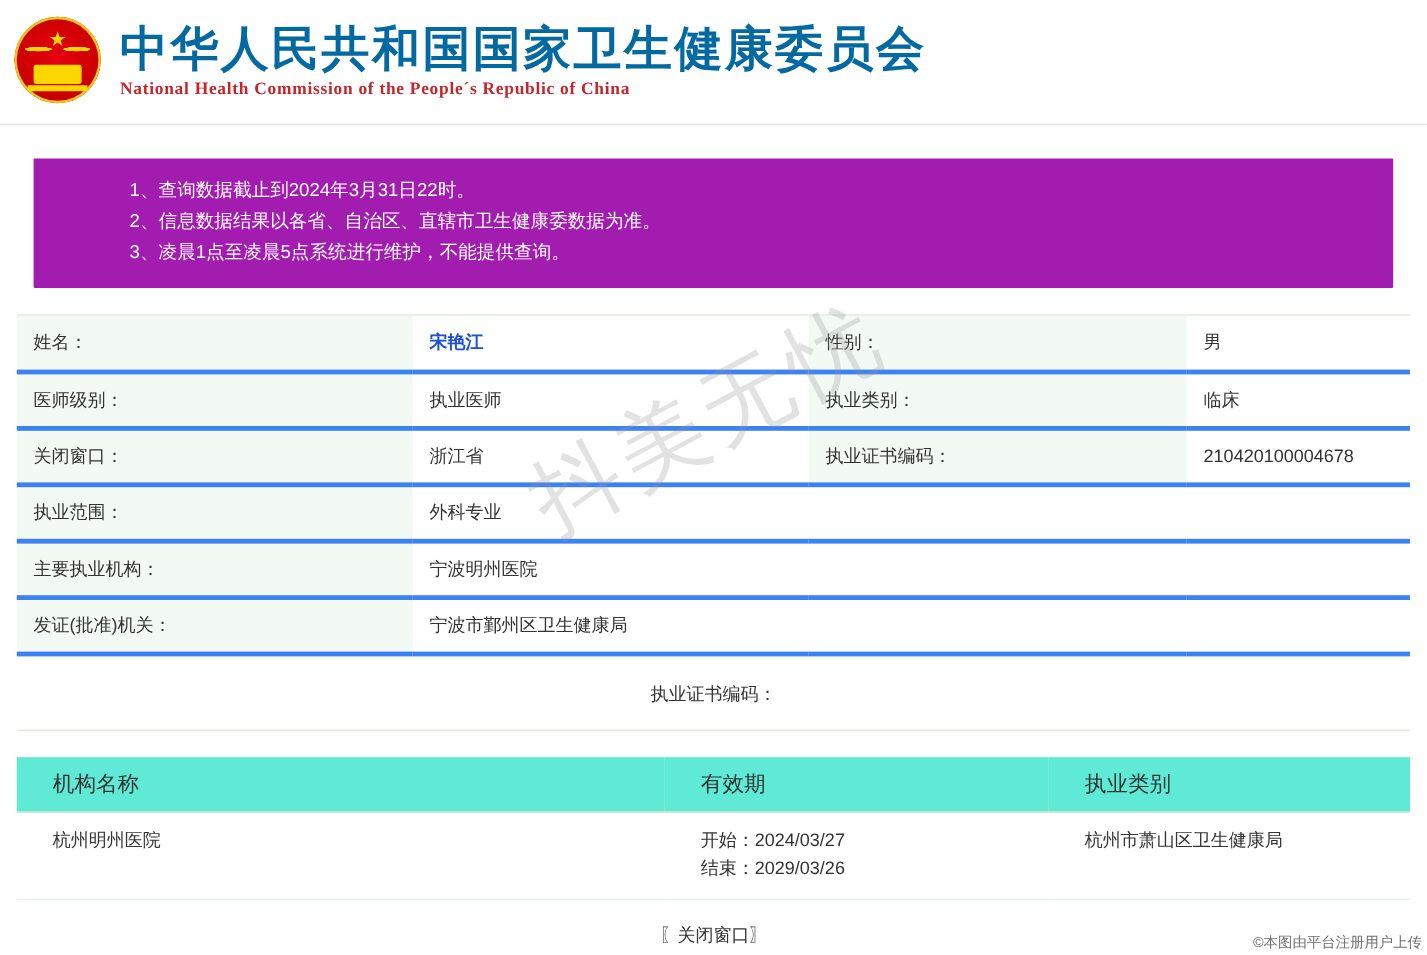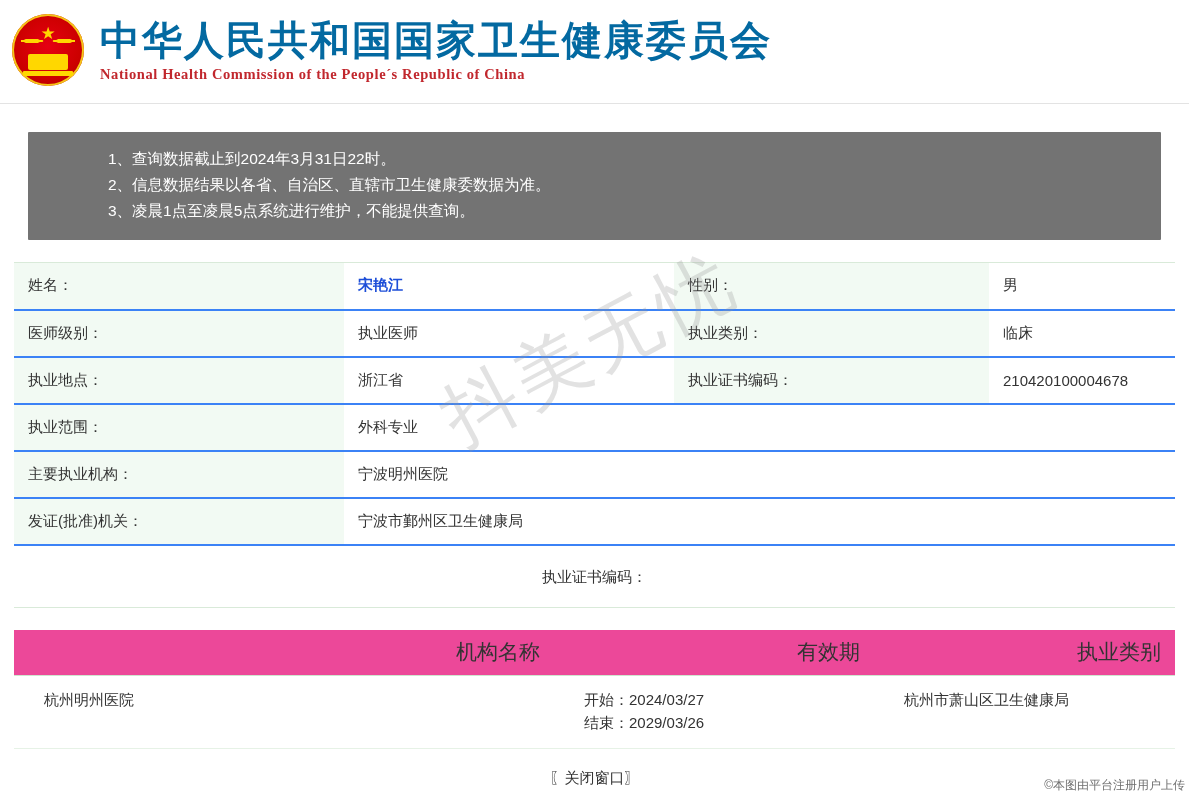--- a/index.html
+++ b/index.html
@@ -106,21 +106,21 @@
     font-weight: bold;
     color: #c1272d;
     letter-spacing: 0.6px;
     margin-top: 2px;
     white-space: nowrap;
   }
 
   
   .notice {
     margin: 28px 28px 0 28px;
-    background: #737373;
+    background: #a21caf;
     color: #ffffff;
     padding: 14px 18px 16px 18px;
     box-sizing: border-box;
     border-radius: 1px;
   }
   .notice-line {
     font-size: 15.5px;
     line-height: 26px;
     padding-left: 62px;
     white-space: nowrap;
@@ -128,21 +128,21 @@
 
   
   .info-table {
     margin: 22px 14px 0 14px;
     border-top: 1px solid #d9ead9;
     border-collapse: collapse;
     width: calc(100% - 28px);
     table-layout: fixed;
   }
   .info-table tr {
-    border-bottom: 2px solid #3b82f6;
+    border-bottom: 4px solid #3b82f6;
   }
   .info-table td {
     height: 47px;
     font-size: 15px;
     vertical-align: middle;
     padding: 0 14px;
     box-sizing: border-box;
   }
   td.lbl {
     background: #f2faf3;
@@ -173,24 +173,24 @@
   }
 
   
   .records {
     margin: 22px 14px 0 14px;
     width: calc(100% - 28px);
     border-collapse: collapse;
     table-layout: fixed;
   }
   .records thead th {
-    background: #ec4899;
-    text-align: right;
+    background: #5eead4;
+    text-align: left;
     font-weight: normal;
-    font-size: 21px;
+    font-size: 18px;
     color: #333;
     height: 46px;
     padding: 0 14px 0 30px;
     border-bottom: 1px solid #cfe6cf;
     box-sizing: border-box;
   }
   .records tbody td {
     font-size: 15px;
     color: #333;
     padding: 12px 14px 14px 30px;
@@ -274,21 +274,21 @@
         <td class="lbl col-l2">性别：</td>
         <td class="val col-v2">男</td>
       </tr>
       <tr>
         <td class="lbl">医师级别：</td>
         <td class="val">执业医师</td>
         <td class="lbl">执业类别：</td>
         <td class="val">临床</td>
       </tr>
       <tr>
-        <td class="lbl">执业地点：</td>
+        <td class="lbl">关闭窗口：</td>
         <td class="val">浙江省</td>
         <td class="lbl">执业证书编码：</td>
         <td class="val">210420100004678</td>
       </tr>
       <tr>
         <td class="lbl">执业范围：</td>
         <td class="val" colspan="3">外科专业</td>
       </tr>
       <tr>
         <td class="lbl">主要执业机构：</td>

